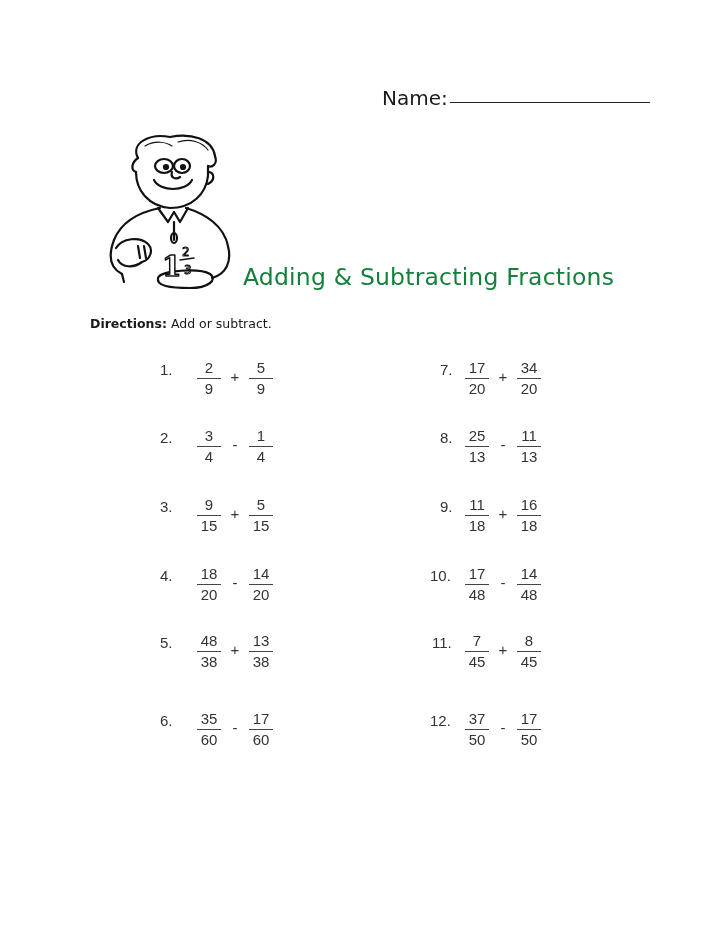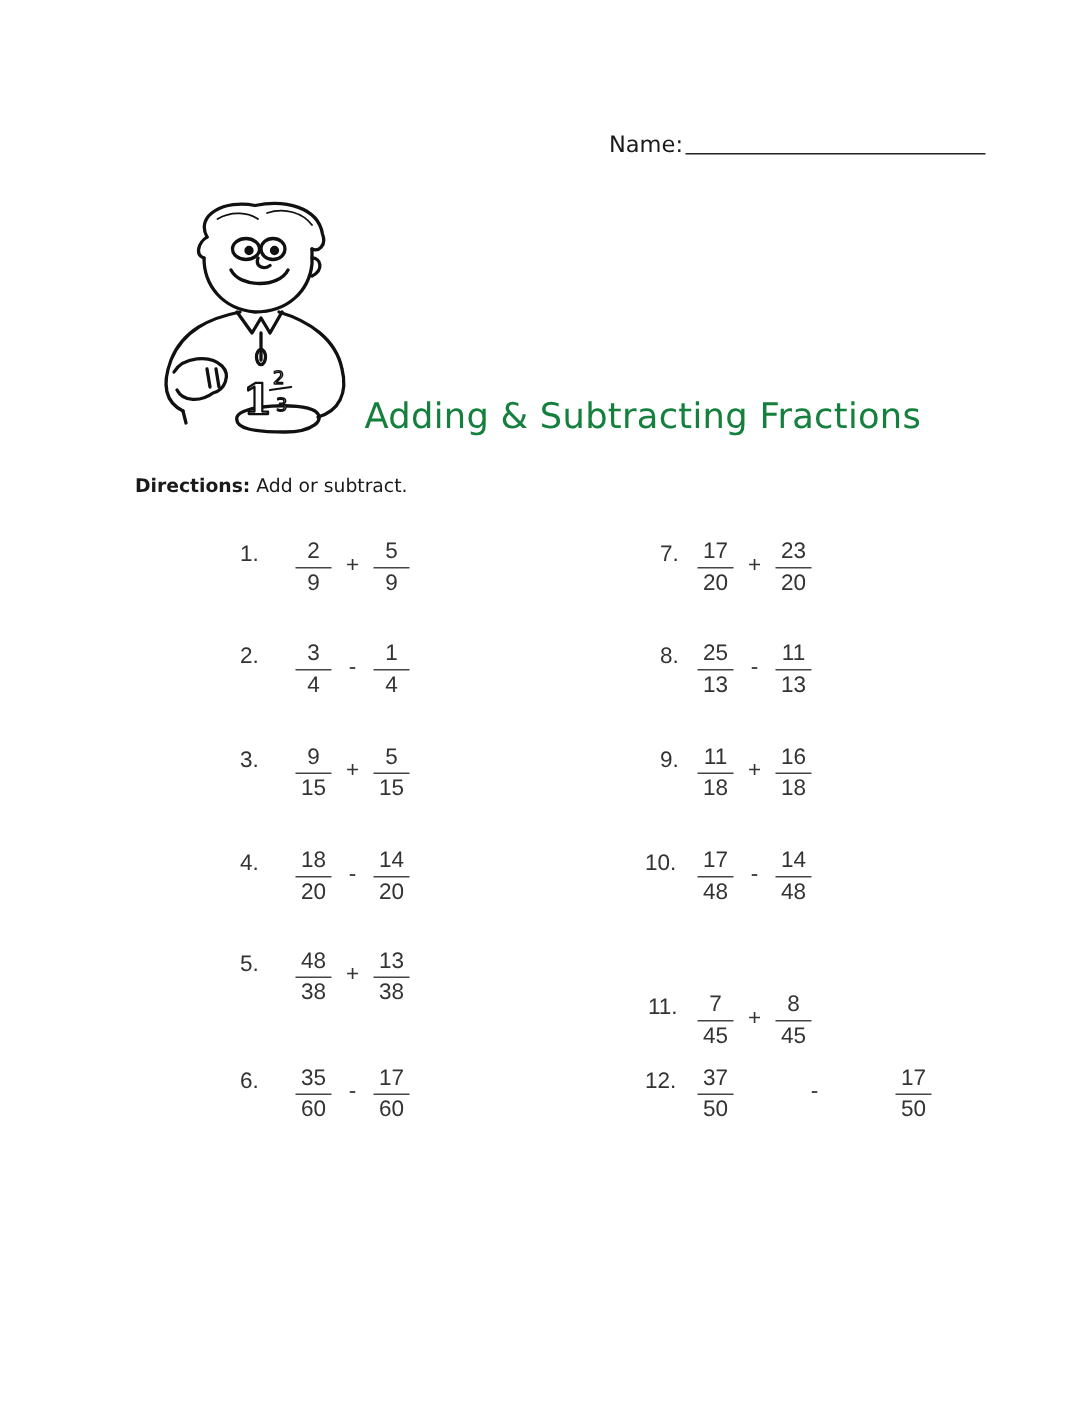--- a/index.html
+++ b/index.html
@@ -1,17 +1,17 @@
 <!DOCTYPE html>
 <html><head>
   <meta charset="utf-8">
   <style>
     html, body { margin: 0; padding: 0; background: #ffffff; }
     body { width: 728px; height: 942px; position: relative; overflow: hidden; font-family: "DejaVu Sans", sans-serif; color: #1a1a1a; }
-    .name-row { position: absolute; left: 406px; top: 86px; font-size: 15px; display: flex; align-items: flex-end; }
+    .name-row { position: absolute; left: 382px; top: 86px; font-size: 20px; display: flex; }
     .name-line { display: inline-block; width: 200px; border-bottom: 1.5px solid #222; height: 16px; margin-left: 2px; margin-bottom: 2px; }
     .clipart { position: absolute; left: 100px; top: 128px; width: 145px; height: 165px; }
     .title { position: absolute; left: 243px; top: 263px; font-size: 23.5px; letter-spacing: 0.2px; color: #15803d; }
     .directions { position: absolute; left: 90px; top: 316px; font-size: 12.5px; }
     .directions b { font-weight: bold; }
     .problem { position: absolute; display: flex; align-items: center; font-family: "Liberation Sans", sans-serif; font-size: 15px; color: #333; }
     .pnum { position: absolute; top: -20px; font-size: 15px; }
     .frac { display: inline-flex; flex-direction: column; align-items: center; width: 30px; }
     .frac .num { line-height: 16px; padding-bottom: 2px; }
     .frac .bar { width: 24px; border-top: 1.6px solid #444; }
@@ -162,21 +162,21 @@
 
 <div class="problem" style="left:462px; top:360px;">
   <span class="pnum" style="left:-22px; top:1px;">7.</span>
   <span class="frac">
       <span class="num">17</span>
       <span class="bar"></span>
       <span class="den">20</span>
     </span>
   <span class="op">+</span>
   <span class="frac">
-      <span class="num">23</span>
+      <span class="num">34</span>
       <span class="bar"></span>
       <span class="den">20</span>
     </span>
 </div>
 
 <div class="problem" style="left:462px; top:428px;">
   <span class="pnum" style="left:-22px; top:1px;">8.</span>
   <span class="frac">
       <span class="num">25</span>
       <span class="bar"></span>
@@ -213,36 +213,36 @@
       <span class="den">48</span>
     </span>
   <span class="op">-</span>
   <span class="frac">
       <span class="num">14</span>
       <span class="bar"></span>
       <span class="den">48</span>
     </span>
 </div>
 
-<div class="problem" style="left:462px; top:633px;margin-top:29px;">
+<div class="problem" style="left:462px; top:633px;">
   <span class="pnum" style="left:-30px; top:1px;">11.</span>
   <span class="frac">
       <span class="num">7</span>
       <span class="bar"></span>
       <span class="den">45</span>
     </span>
   <span class="op">+</span>
   <span class="frac">
       <span class="num">8</span>
       <span class="bar"></span>
       <span class="den">45</span>
     </span>
 </div>
 
-<div class="problem" style="left:462px; top:711px;gap:40px;">
+<div class="problem" style="left:462px; top:711px;">
   <span class="pnum" style="left:-32px; top:1px;">12.</span>
   <span class="frac">
       <span class="num">37</span>
       <span class="bar"></span>
       <span class="den">50</span>
     </span>
   <span class="op">-</span>
   <span class="frac">
       <span class="num">17</span>
       <span class="bar"></span>

